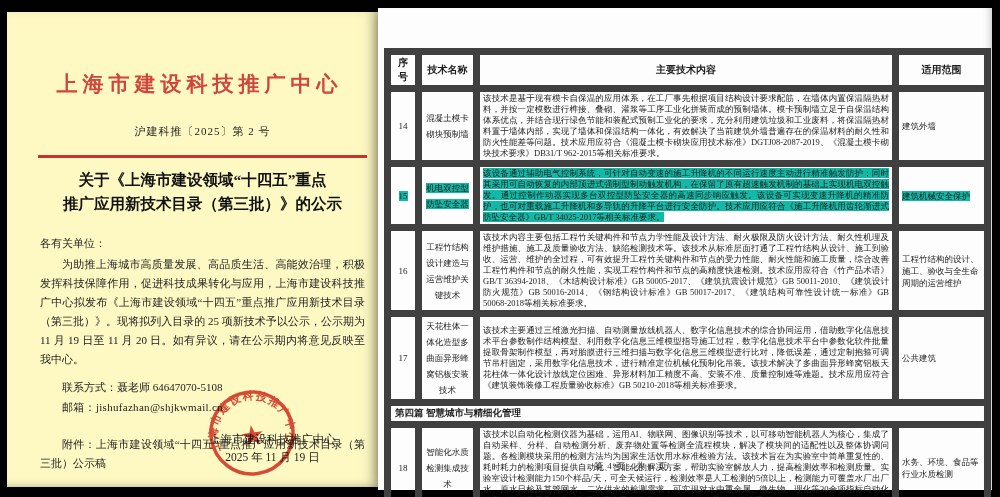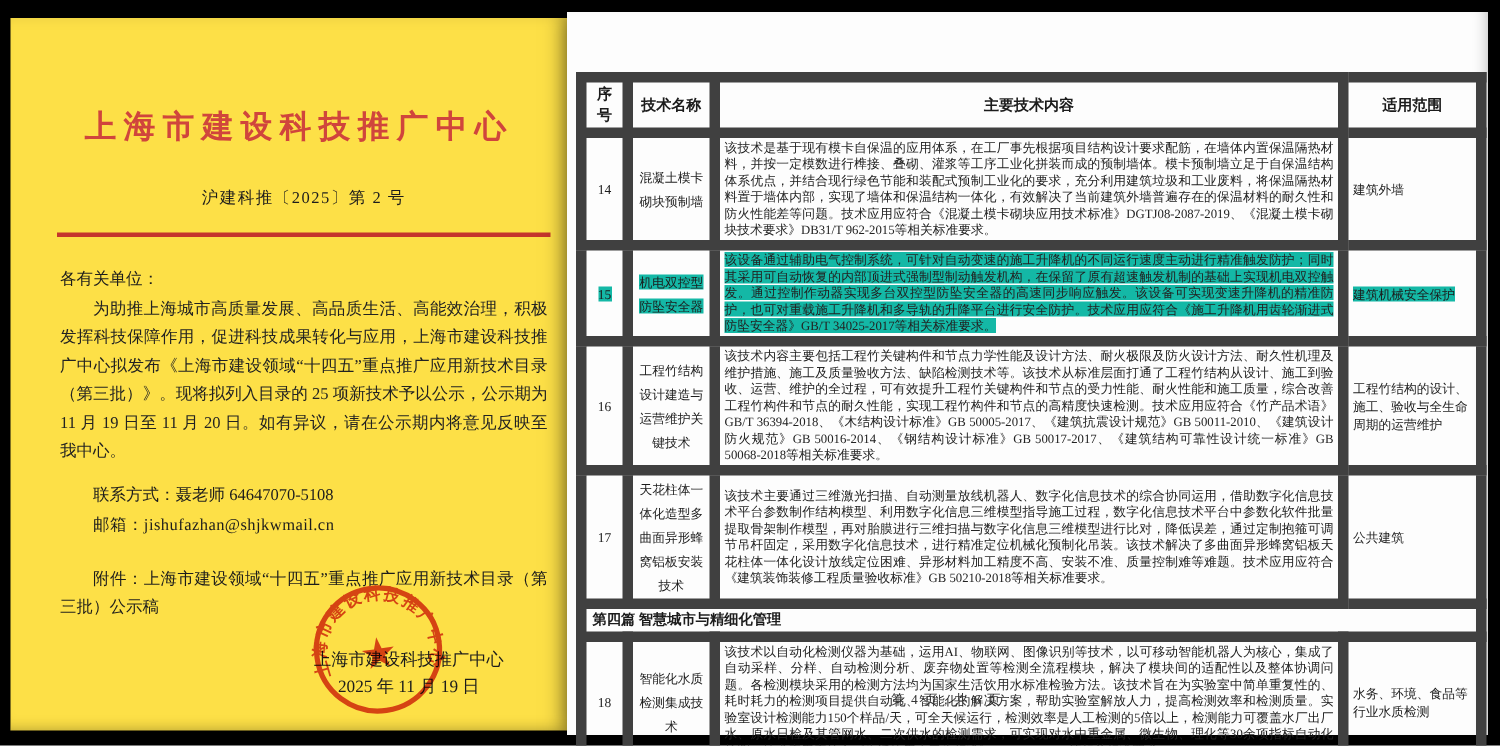--- a/index.html
+++ b/index.html
@@ -3,21 +3,21 @@
 <meta charset="utf-8">
 <style>
   html,body{margin:0;padding:0;}
   body{
     width:1000px;height:497px;background:#000;position:relative;overflow:hidden;
     font-family:"Liberation Serif","DejaVu Serif",serif;color:#1c1c1c;
   }
   
   .letter-page{
     position:absolute;left:7px;top:12px;width:391px;height:475px;
-    background:#fde047;box-shadow:0 0 14px rgba(0,0,0,.7), inset -10px 0 14px -8px rgba(0,0,0,.35), inset 0 -8px 10px -8px rgba(0,0,0,.25);
+    background:#fef9c3;box-shadow:0 0 14px rgba(0,0,0,.7), inset -10px 0 14px -8px rgba(0,0,0,.35), inset 0 -8px 10px -8px rgba(0,0,0,.25);
   }
   .letter-inner{position:relative;width:100%;height:100%;padding:58px 33px 0 33px;box-sizing:border-box;}
   .org-title{
     text-align:center;font-size:21px;font-weight:bold;letter-spacing:5px;
     color:#d0453c;white-space:nowrap;margin-left:-6px;
   }
   .doc-number{text-align:center;font-size:11px;margin-top:26px;letter-spacing:1px;}
   .red-rule{height:3px;background:#c5352c;margin:16px -2px 10px -2px;}
   .letter-title{
     text-align:center;font-size:15.5px;font-weight:bold;line-height:1.55;color:#111;
@@ -59,20 +59,24 @@
   }
 </style>
 </head>
 <body>
 
 <div class="letter-page">
   <div class="letter-inner">
     <div class="org-title">上海市建设科技推广中心</div>
     <div class="doc-number">沪建科推〔2025〕第 2 号</div>
     <div class="red-rule"></div>
+    <div class="letter-title">
+      <div>关于《上海市建设领域“十四五”重点</div>
+      <div>推广应用新技术目录（第三批）》的公示</div>
+    </div>
     <div class="salutation">各有关单位：</div>
     <div class="letter-body">为助推上海城市高质量发展、高品质生活、高能效治理，积极发挥科技保障作用，促进科技成果转化与应用，上海市建设科技推广中心拟发布《上海市建设领域“十四五”重点推广应用新技术目录（第三批）》。现将拟列入目录的 25 项新技术予以公示，公示期为 11 月 19 日至 11 月 20 日。如有异议，请在公示期内将意见反映至我中心。</div>
     <div class="contact-line">联系方式：聂老师 64647070-5108</div>
     <div class="email-line">邮箱：jishufazhan@shjkwmail.cn</div>
     <div class="attachment-line">附件：上海市建设领域“十四五”重点推广应用新技术目录（第三批）公示稿</div>
     <div class="signature-org">上海市建设科技推广中心</div>
     <div class="signature-date">2025 年 11 月 19 日</div>
     <svg class="seal" viewBox="0 0 90 90">
       <circle cx="45" cy="45" r="41" fill="none" stroke="#d2342a" stroke-width="3.5"></circle>
       <defs>

